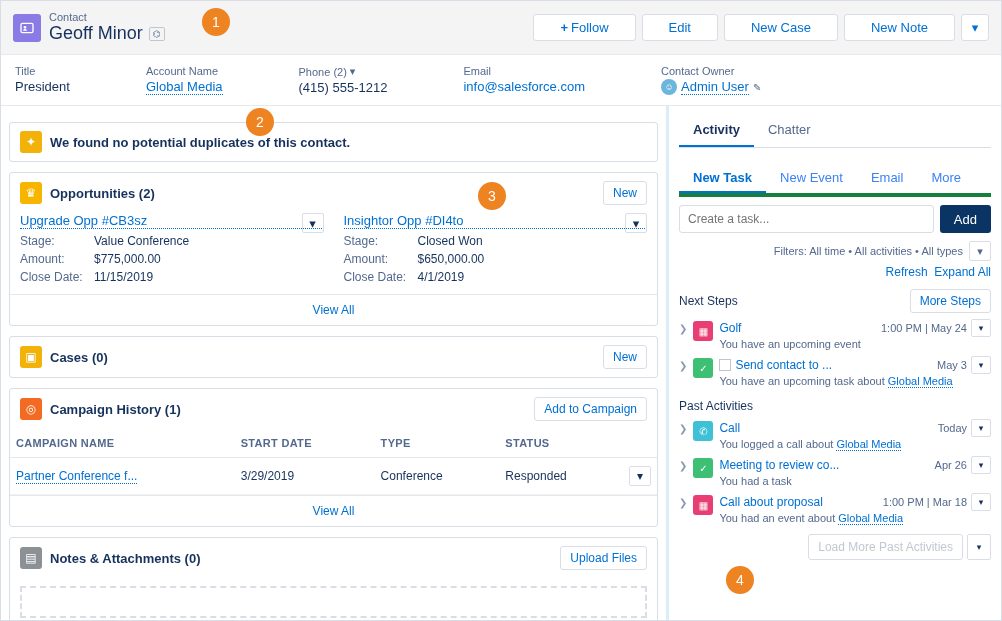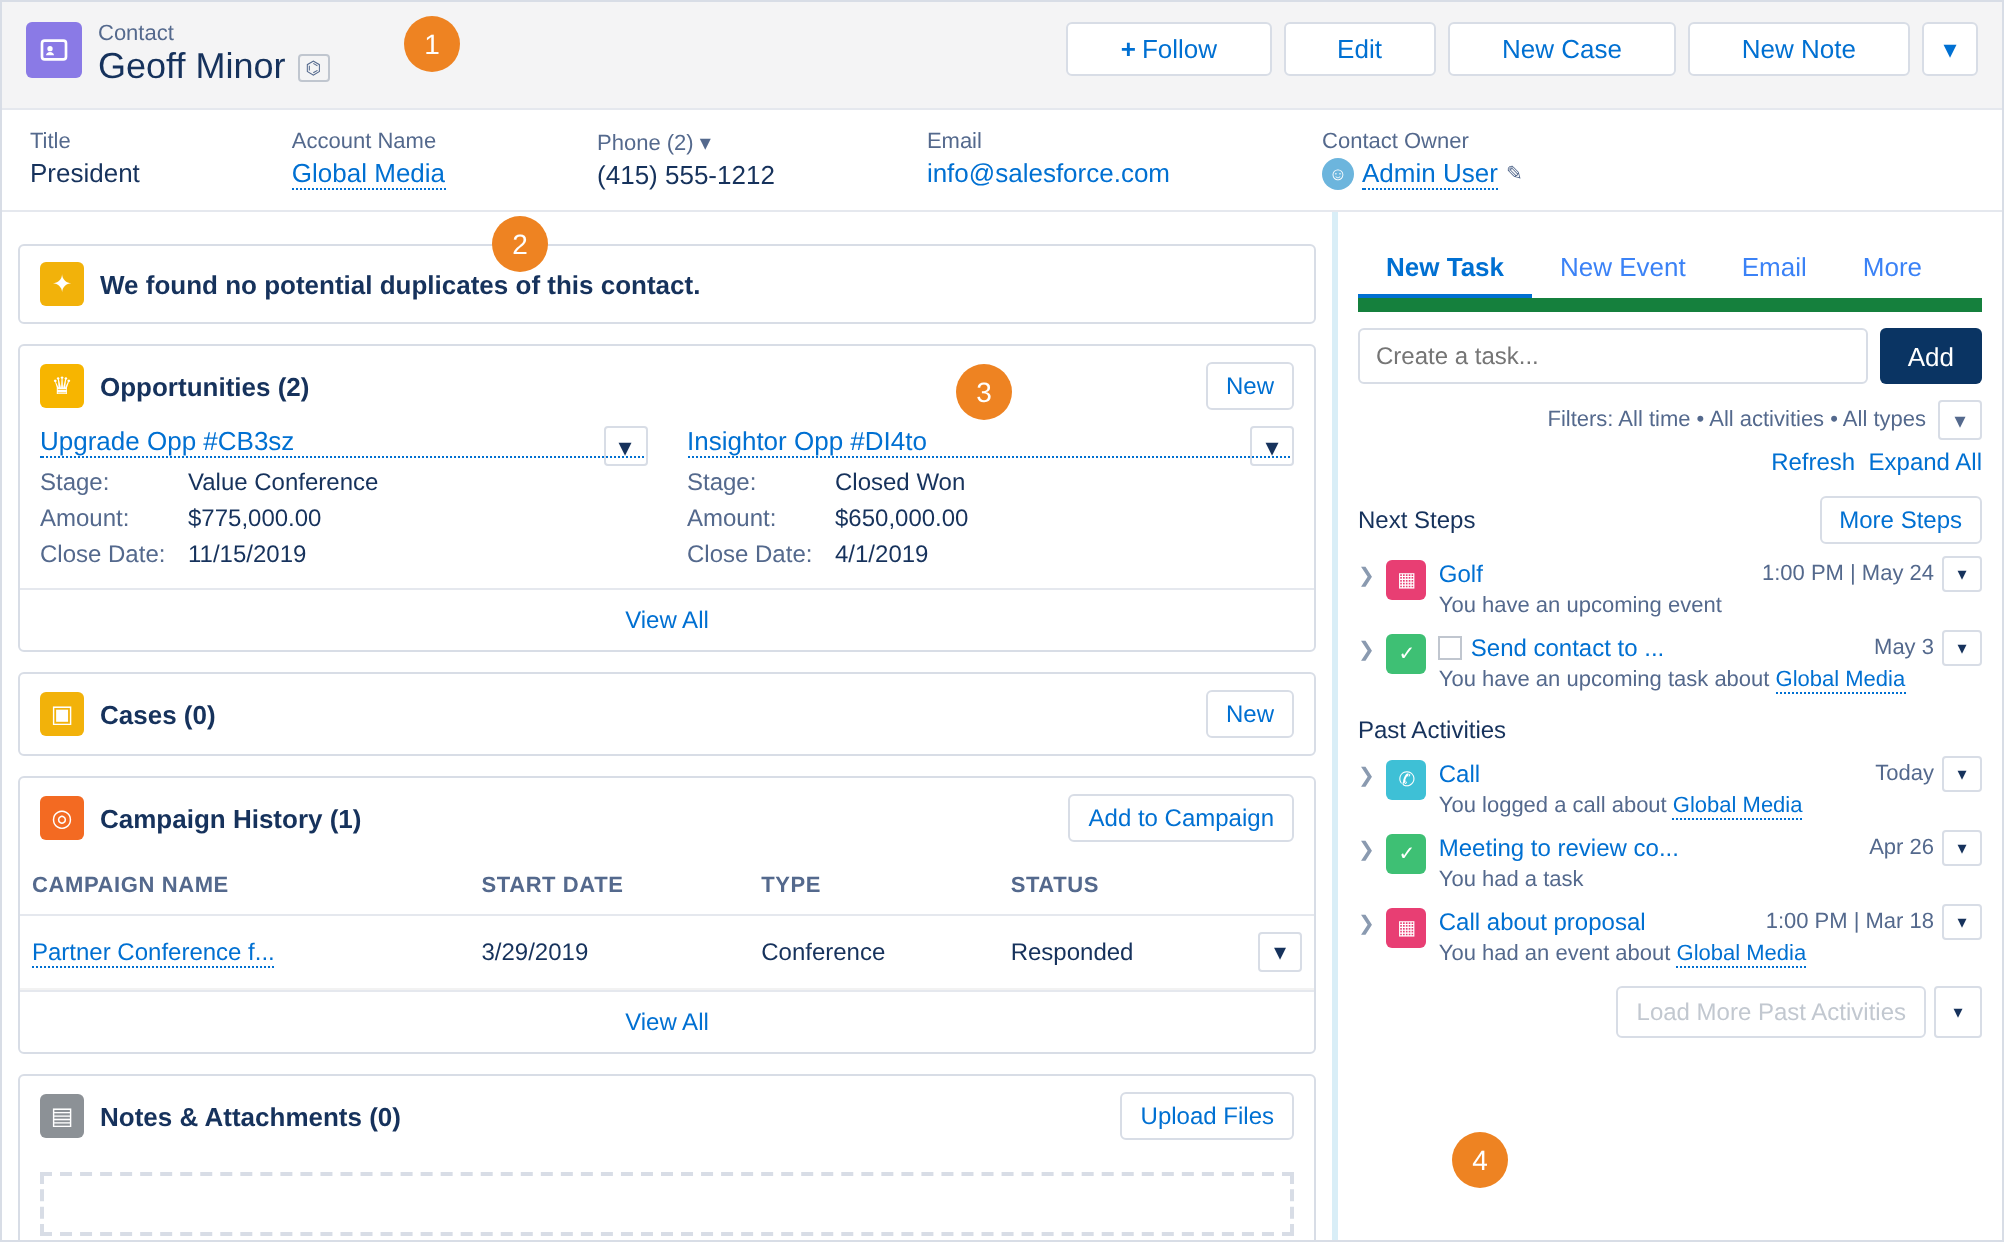--- a/index.html
+++ b/index.html
@@ -1,20 +1,20 @@
 <!DOCTYPE html>
 <html><head>
 <meta charset="utf-8">
 <style>
 *{box-sizing:border-box;margin:0;padding:0;font-family:-apple-system,BlinkMacSystemFont,"Segoe UI",Arial,sans-serif}
 body{background:#fff;font-size:13px;color:#16325c;width:1002px;height:621px;overflow:hidden;border:1px solid #d8dde6}
 a,.link{color:#0070d2;cursor:pointer}
 .link-u{color:#0070d2;border-bottom:1px dotted #0070d2}
 
-.header{background:#f4f4f5;padding:10px 12px;display:flex;align-items:flex-start;gap:8px;border-bottom:1px solid #e5e8ee}
+.header{background:#f4f4f5;padding:10px 12px;display:flex;align-items:center;gap:8px;border-bottom:1px solid #e5e8ee}
 .ent-icon{width:28px;height:28px;background:#8a7ae6;border-radius:3px;display:flex;align-items:center;justify-content:center;color:#fff}
 .ent-icon svg{width:16px;height:16px}
 .hdr-title{flex:1}
 .hdr-rectype{font-size:11px;color:#54698d}
 .hdr-name{font-size:18px;font-weight:400;color:#16325c;display:flex;align-items:center;gap:6px}
 .hier-icon{display:inline-flex;width:16px;height:14px;border:1px solid #c0c6cf;border-radius:2px;align-items:center;justify-content:center;font-size:9px;color:#54698d}
 .hdr-actions{display:flex;gap:6px}
 .btn{background:#fff;border:1px solid #d8dde6;padding:5px 26px;font-size:13px;color:#0070d2;cursor:pointer;border-radius:3px}
 .btn-sm{padding:4px 9px;font-size:12px}
 .btn-caret{width:28px;padding:5px 0;display:flex;align-items:center;justify-content:center}
@@ -55,21 +55,21 @@
 .kv span:first-child{width:74px}
 .kv span:last-child{color:#16325c}
 .dd{position:absolute;right:0;top:0;width:22px;height:20px;border:1px solid #d8dde6;border-radius:2px;display:flex;align-items:center;justify-content:center}
 
 .tbl{width:100%;border-collapse:collapse;font-size:12px}
 .tbl th{text-align:left;color:#54698d;font-weight:600;font-size:11px;padding:8px 6px;border-bottom:1px solid #e5e8ee;letter-spacing:.3px}
 .tbl td{padding:8px 6px;border-bottom:1px solid #f2f2f2}
 
 .upload{border:2px dashed #d8dde6;margin:8px 10px;padding:14px;text-align:center}
 
-.subtabs{display:flex;border-bottom:7px solid #15803d;margin-top:6px}
+.subtabs{display:flex;border-bottom:4px solid #15803d;margin-top:16px}
 .subtab{padding:6px 14px;font-size:13px;color:#3b82f6;cursor:pointer}
 .subtab.active{color:#0070d2;font-weight:600;border-bottom:2px solid #0070d2}
 .taskrow{display:flex;gap:6px;margin:8px 0}
 .taskin{flex:1;border:1px solid #d8dde6;padding:6px 8px;font-size:12px;border-radius:3px}
 .addbtn{background:#0a3463;color:#fff;border:0;padding:6px 14px;border-radius:3px;font-size:13px;cursor:pointer}
 .filters{text-align:right;font-size:11px;color:#54698d;display:flex;justify-content:flex-end;align-items:center;gap:6px;margin:2px 0 4px}
 .filter-caret{border:1px solid #d8dde6;width:22px;height:20px;display:flex;align-items:center;justify-content:center;border-radius:2px}
 .ref-row{text-align:right;font-size:12px;margin-bottom:10px}
 
 .section-hd{display:flex;align-items:center;gap:10px;margin:6px 0}
@@ -254,20 +254,24 @@
         <div class="card-title">Notes &amp; Attachments (0)</div>
         <button class="btn btn-sm">Upload Files</button>
       </div>
       <div class="upload">
         
       </div>
     </div>
   </div>
 
   <div class="right">
+    <div class="tabs">
+      <div class="tab active">Activity</div>
+      <div class="tab">Chatter</div>
+    </div>
     <div class="subtabs">
       <div class="subtab active">New Task</div>
       <div class="subtab">New Event</div>
       <div class="subtab">Email</div>
       <div class="subtab">More</div>
     </div>
     <div class="taskrow">
       <input class="taskin" placeholder="Create a task..." style="">
       <button class="addbtn">Add</button>
     </div>

